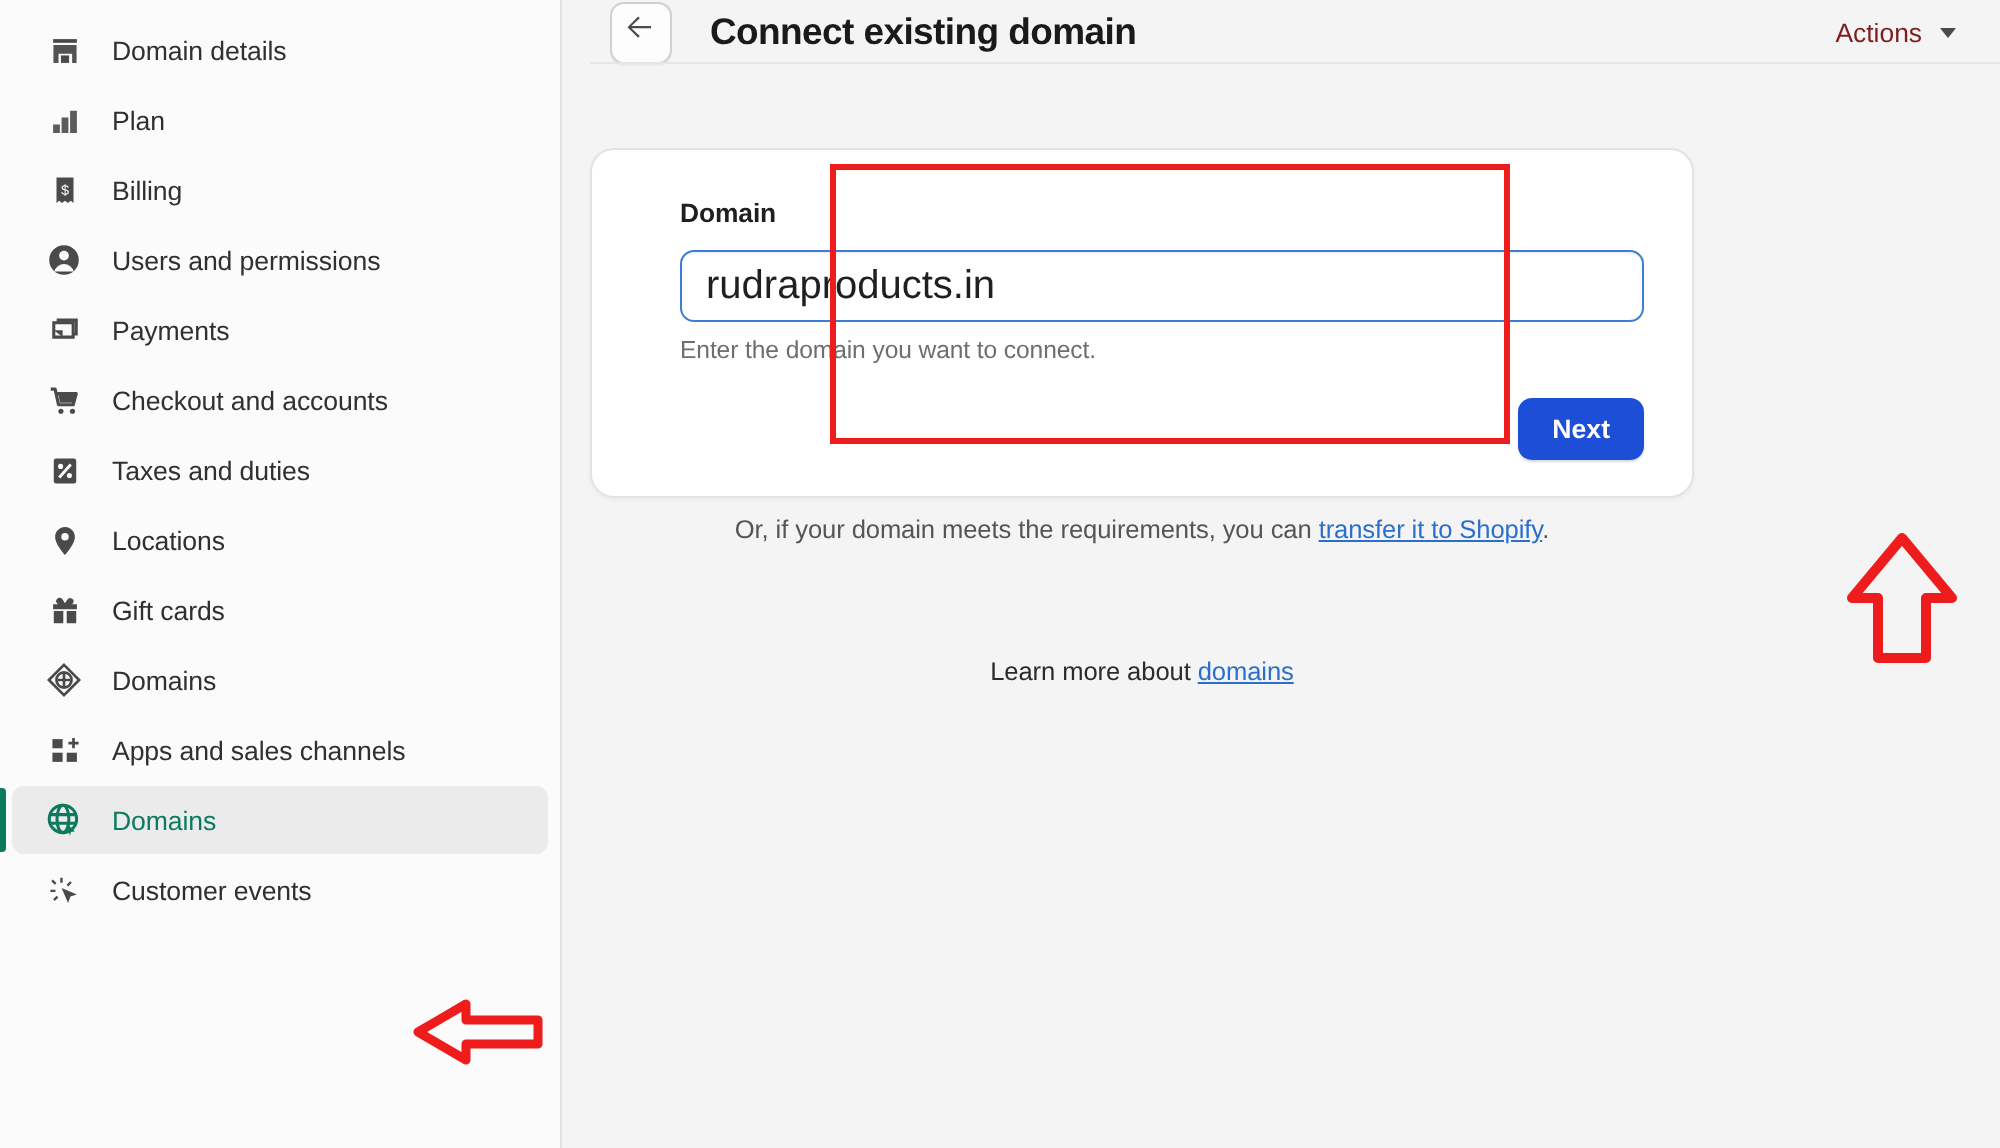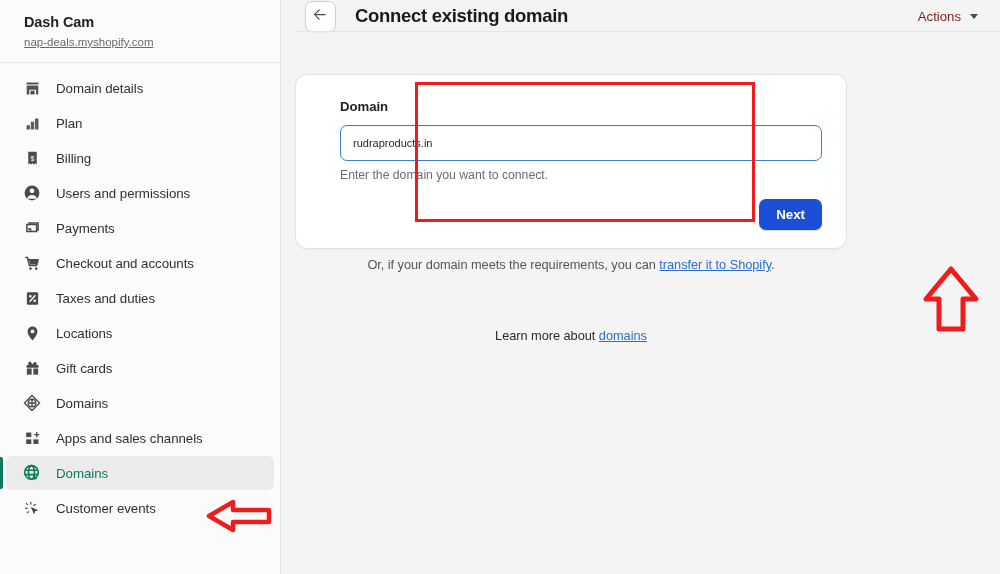--- a/index.html
+++ b/index.html
@@ -108,21 +108,21 @@
   .card-body { padding: 24px 24px 0 24px; }
   .field-label {
     font-size: 13.2px; font-weight: 600; color: #1f1f1f;
     margin-bottom: 11px; letter-spacing: -0.05px;
   }
   .text-input {
     width: 100%; height: 36px;
     border: 1.5px solid #3b7fd4; border-radius: 7px;
     background: #fff;
     font-family: "Liberation Sans", sans-serif;
-    font-size: 11px; color: #1f1f1f;
+    font-size: 20px; color: #1f1f1f;
     padding: 0 12px;
     outline: none;
     box-shadow: inset 0 1px 1px rgba(0,0,0,0.06);
   }
   .helper-text {
     font-size: 12.3px; color: #6e6e6e;
     margin-top: 7px; letter-spacing: -0.05px;
   }
   .card-footer {
     display: flex; justify-content: flex-end;
@@ -159,24 +159,20 @@
   .anno-arrow-up { left: 922px; top: 265px; width: 58px; height: 68px; }
   .anno-arrow-left { left: 205px; top: 499px; width: 68px; height: 34px; }
 </style>
 </head>
 <body>
 
 <div class="page">
 
   <div class="sidebar">
 
-    <div class="store-header">
-      <div class="store-name">Dash Cam</div>
-      <a class="store-url">nap-deals.myshopify.com</a>
-    </div>
 
     <div class="nav">
 
       <div class="nav-item">
         <span class="ico">
           <svg width="17" height="17" viewBox="0 0 20 20" fill="currentColor">
             <path d="M3 3h14v2.2H3z"></path>
               <path d="M3.2 6.4h13.6V17h-2.6v-5.4H6.2V17H3.2z" opacity=".95"></path>
             <rect x="7.6" y="12.6" width="4.8" height="4.4"></rect>
           </svg>

